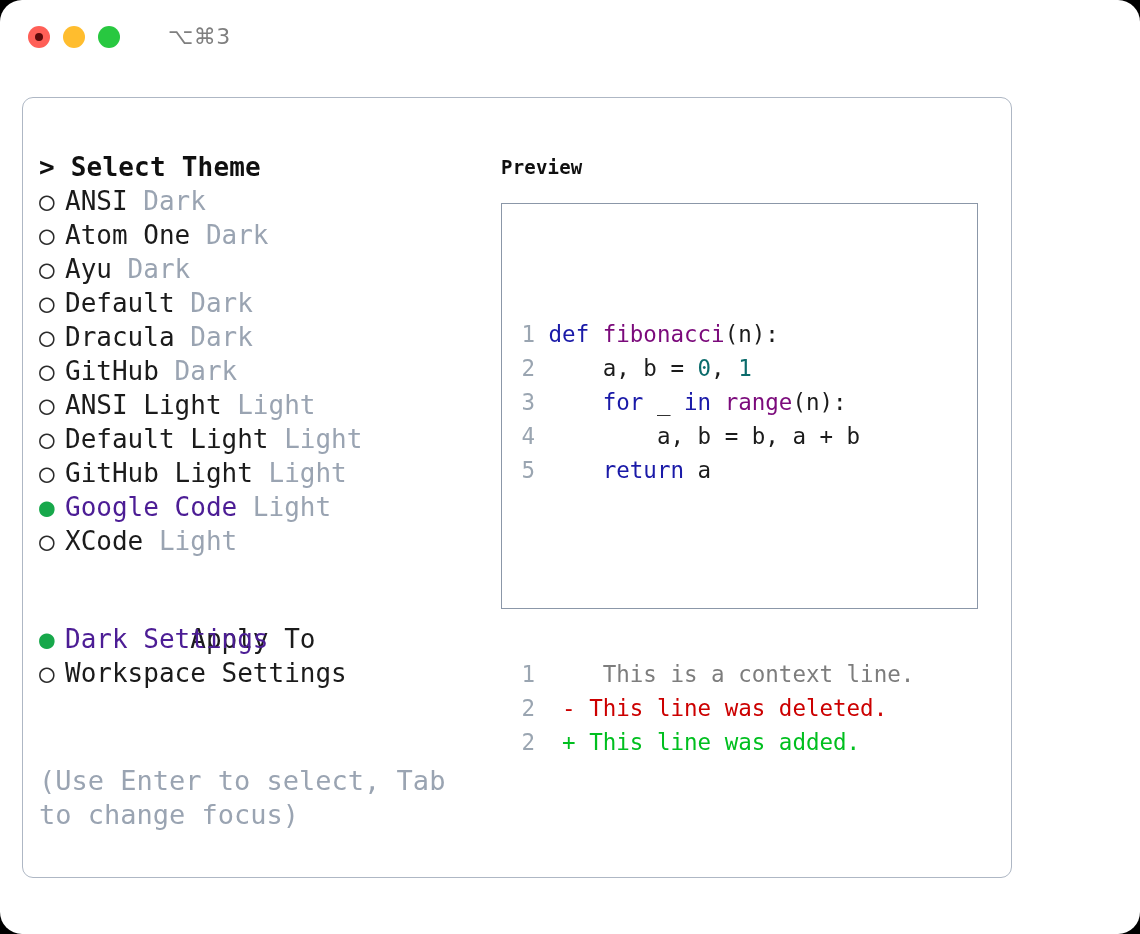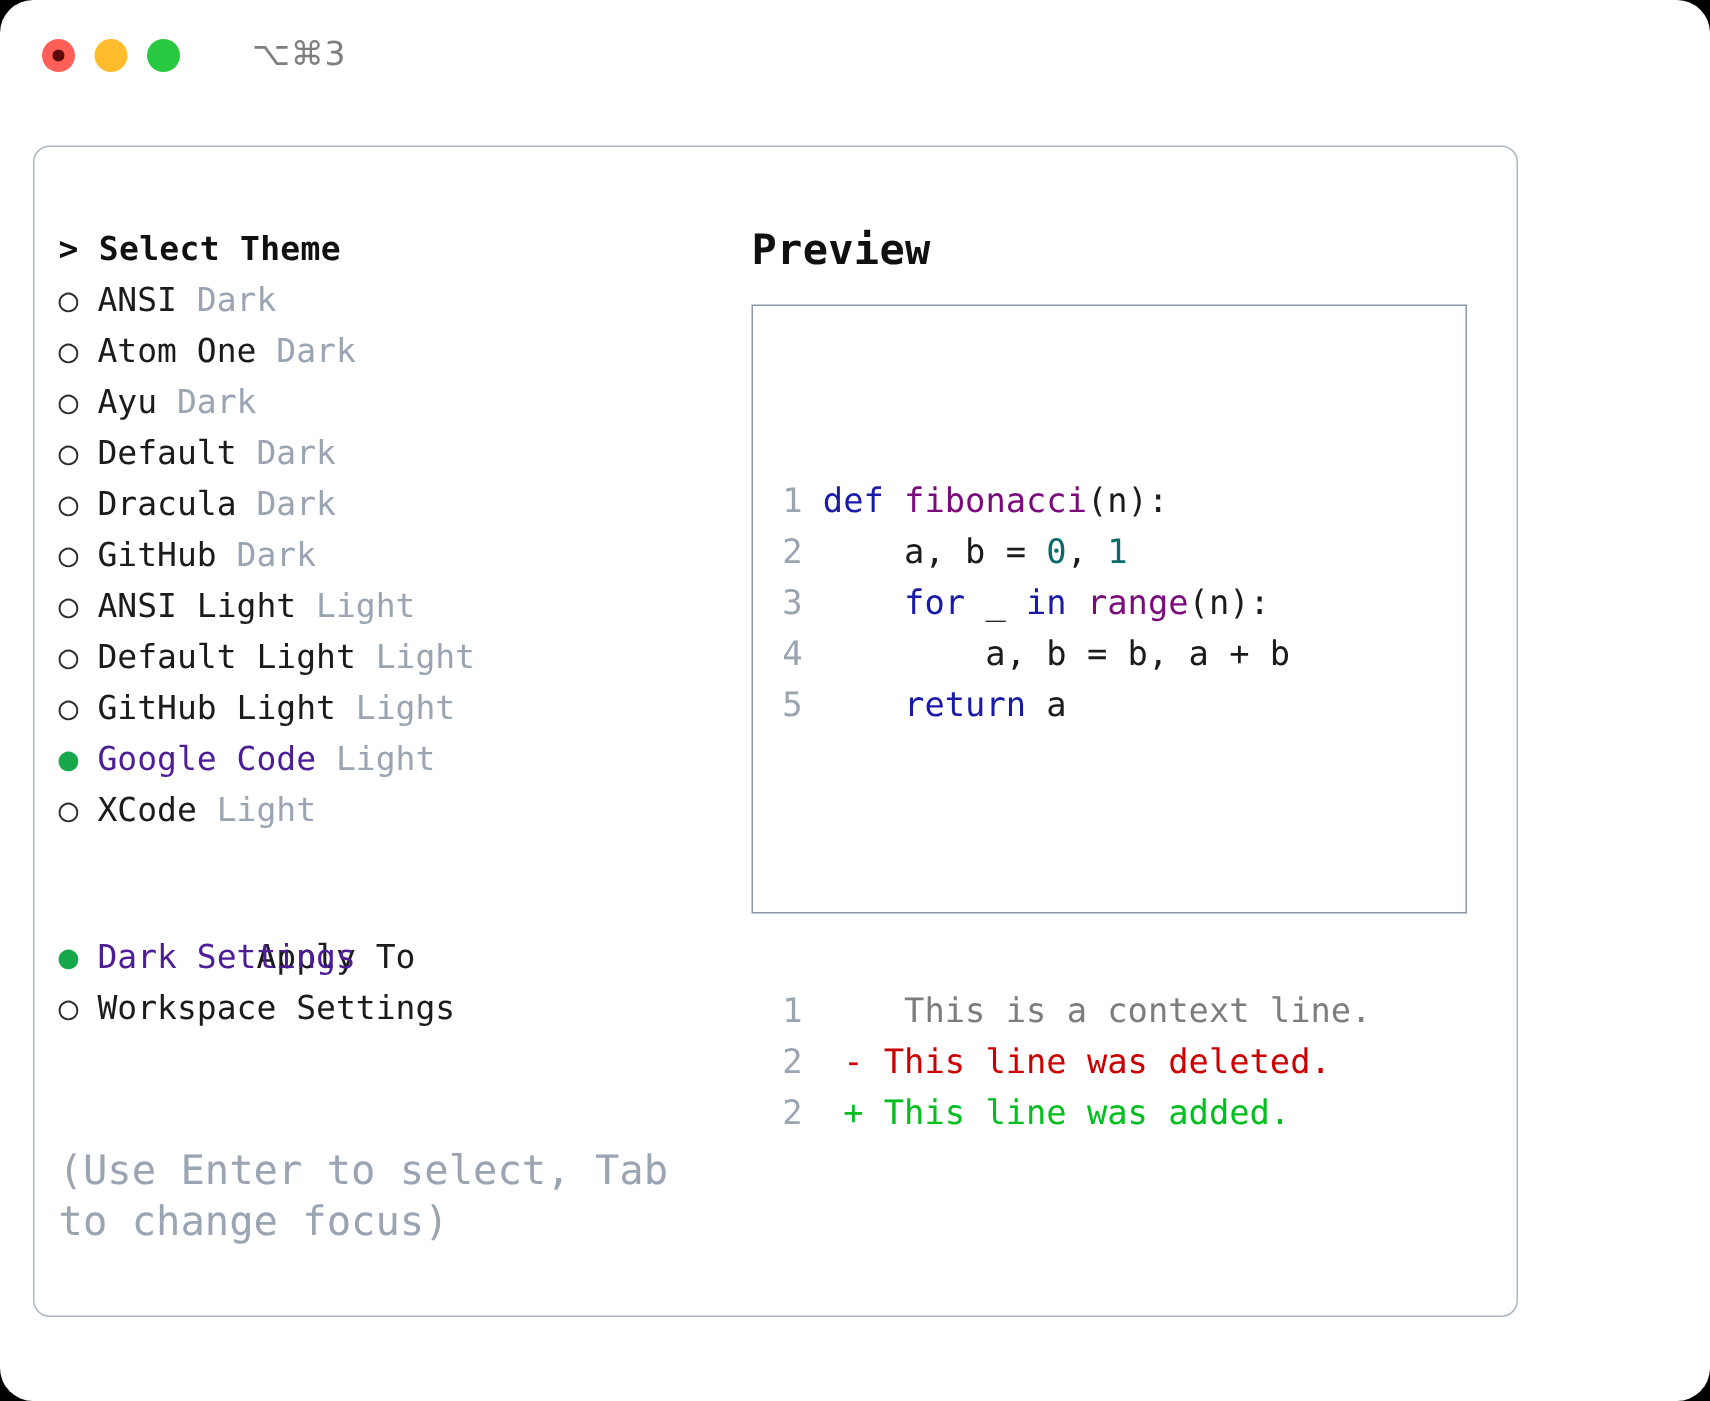--- a/index.html
+++ b/index.html
@@ -85,21 +85,21 @@
   
   .left-col {
     position: absolute;
     left: 16px;
     top: 52px;
     width: 450px;
   }
   .row {
     height: 34px;
     line-height: 34px;
-    font-size: 22px;
+    font-size: 26px;
     white-space: pre;
     color: #1b1b1b;
     display: block;
   }
   .header-row {
     font-weight: bold;
     color: #101010;
     letter-spacing: 0.2px;
   }
   .marker {
@@ -124,21 +124,21 @@
   }
 
   
   .right-col {
     position: absolute;
     left: 478px;
     top: 52px;
     width: 500px;
   }
   .preview-title {
-    font-size: 28px;
+    font-size: 19px;
     font-weight: bold;
     color: #101010;
     line-height: 34px;
     letter-spacing: 0.2px;
   }
   .preview-box {
     position: absolute;
     left: 0px;
     top: 53px;
     width: 477px;

